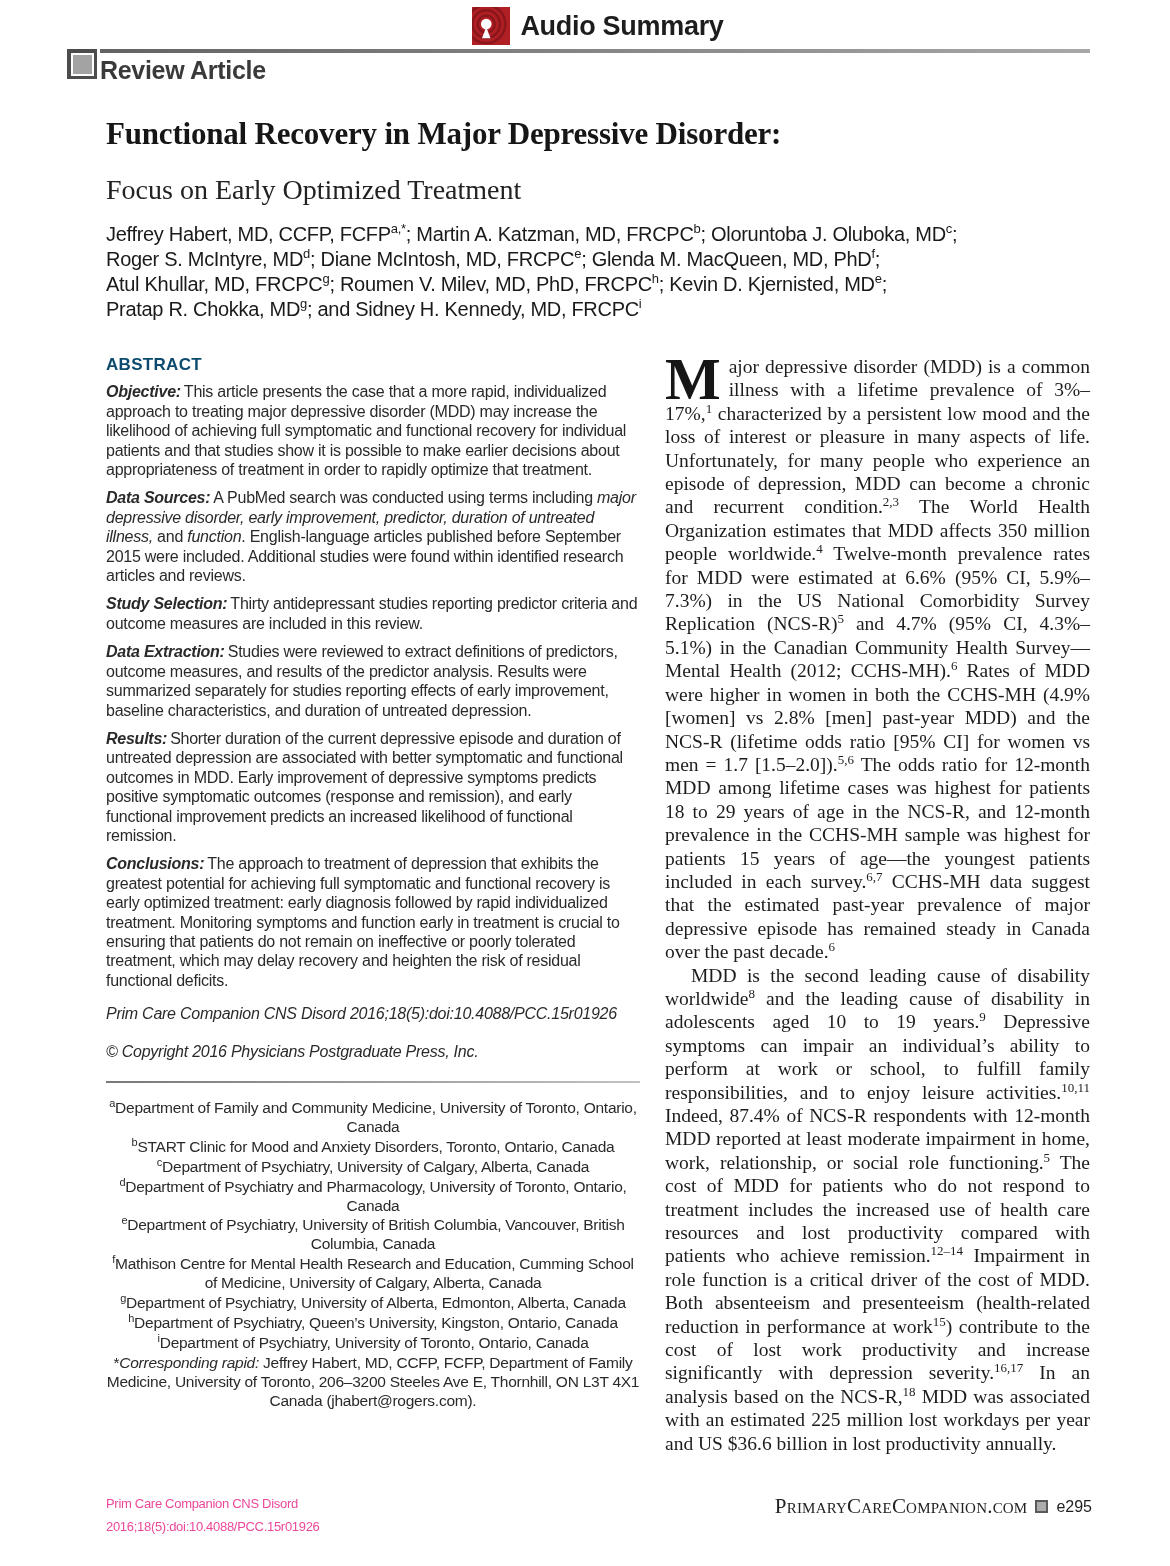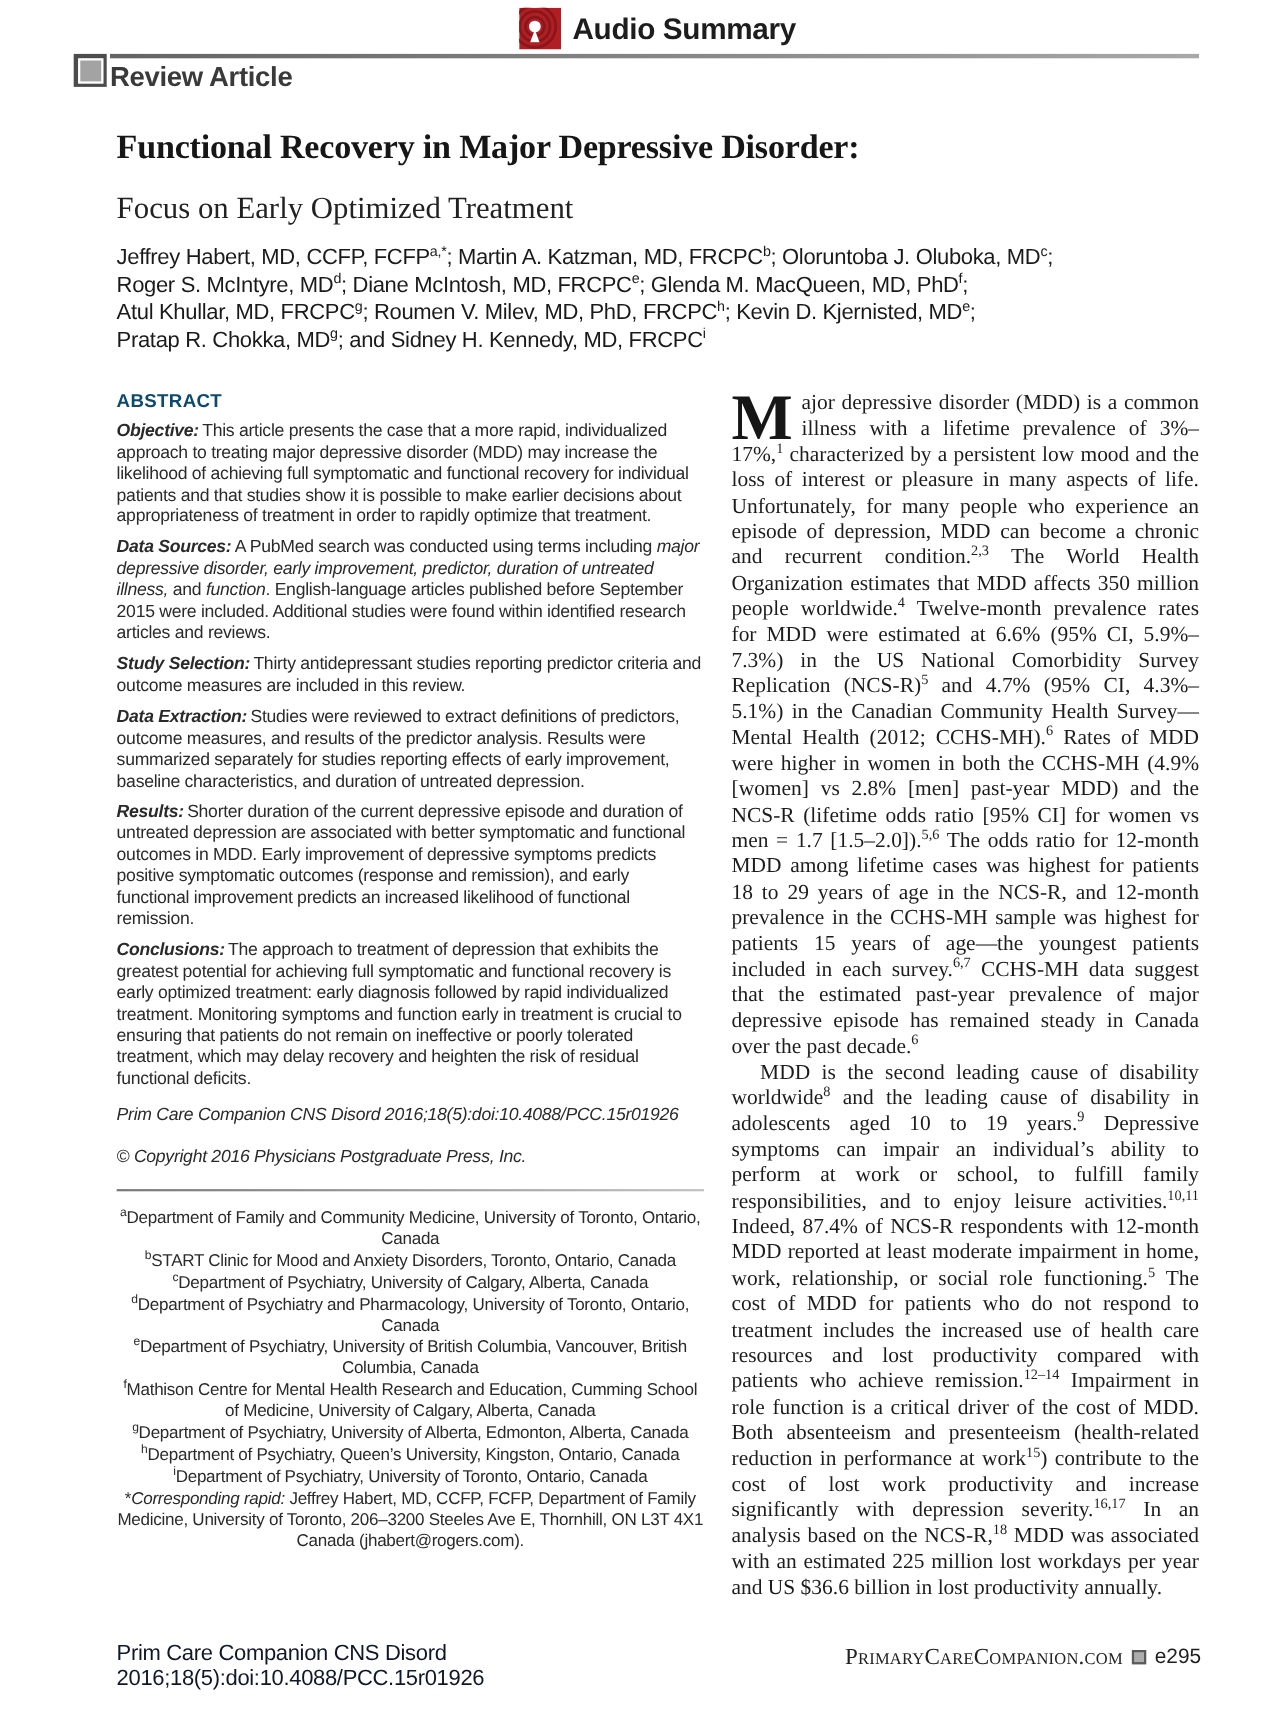--- a/index.html
+++ b/index.html
@@ -47,25 +47,25 @@
   .affils sup{font-size:11px;line-height:0;vertical-align:super;}
   .corresponding{margin-top:4px;}
 
   .col-right p{margin:0;}
   .col-right p.indent{text-indent:26px;}
   .col-right sup{font-size:13px;line-height:0;vertical-align:super;}
   .dropcap{float:left;font-size:59px;line-height:44px;font-weight:700;padding:2px 8px 0 0;color:#161616;}
 
   
   .footer{position:absolute;left:106px;right:78px;top:1492px;display:flex;justify-content:space-between;align-items:flex-start;}
-  .f-left{font-size:20px;line-height:23px;color:#0f172a;letter-spacing:-0.3px;}
+  .f-left{font-size:13px;line-height:23px;color:#ec4899;letter-spacing:-0.3px;}
   .f-right{display:flex;align-items:center;gap:8px;margin-top:2px;}
   .f-site{font-family:Liberation Serif, serif;font-variant:small-caps;font-size:21px;letter-spacing:0.2px;color:#222;}
   .f-square{width:13px;height:13px;background:#adadad;border:2px solid #5a5a5a;box-sizing:border-box;}
-  .f-page{font-size:19px;color:#1f1f1f;}
+  .f-page{font-size:16px;color:#1f1f1f;}
 </style>
 </head>
 <body>
 
 <div class="page">
 
   <div class="audio-row">
     <svg class="audio-icon" viewBox="0 0 40 40">
       <rect width="40" height="40" fill="#b01f24"></rect>
       <g fill="none" stroke="#8a161b" stroke-width="2.6">

